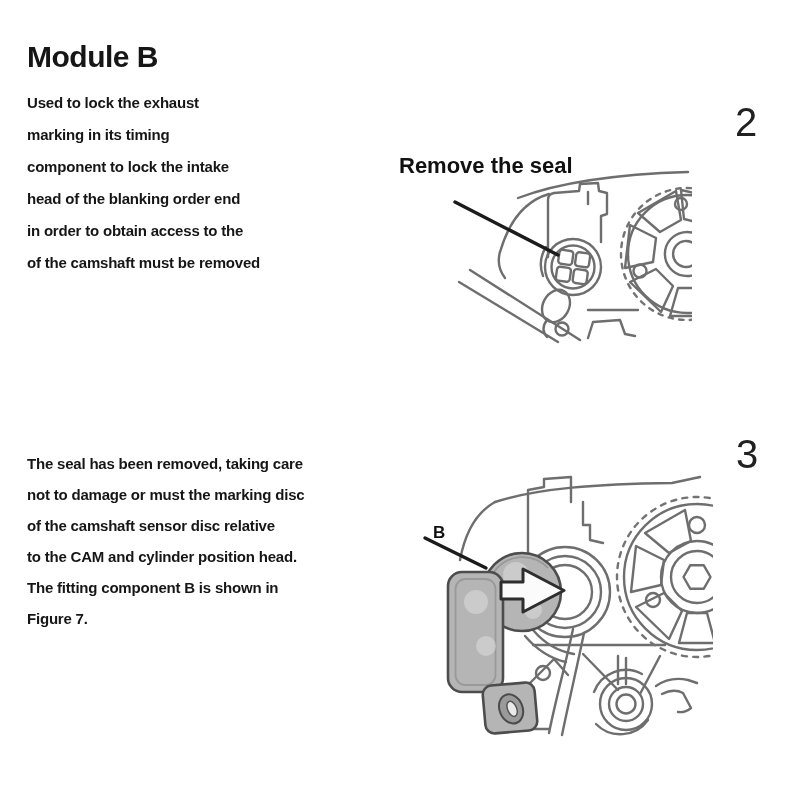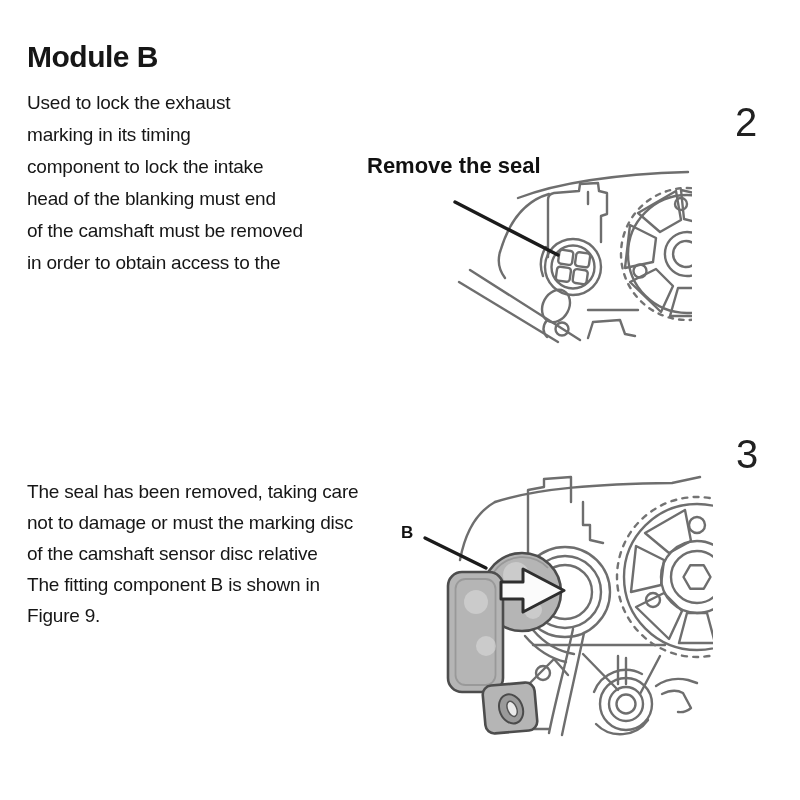--- a/index.html
+++ b/index.html
@@ -4,32 +4,32 @@
 <style>
   html,body{margin:0;padding:0;background:#ffffff;}
   .page{
     position:relative;width:800px;height:800px;background:#ffffff;
     font-family:"Liberation Sans","DejaVu Sans",sans-serif;color:#161616;overflow:hidden;
   }
   .title{
     position:absolute;left:27px;top:40px;font-size:30px;font-weight:700;
     letter-spacing:-0.5px;white-space:nowrap;
   }
-  .para{position:absolute;font-weight:400;font-size:19px;color:#161616;}
+  .para{position:absolute;font-weight:700;font-size:15px;color:#161616;}
   .para .pline{white-space:nowrap;letter-spacing:-0.2px;}
   .para1{left:27px;top:87px;}
   .para1 .pline{line-height:32px;}
-  .para2{left:27px;top:476px;}
+  .para2{left:27px;top:448px;}
   .para2 .pline{line-height:31px;}
   .fignum{
     position:absolute;font-size:40px;font-weight:400;color:#212121;line-height:1;
   }
   .fignum2{left:735px;top:102px;}
   .fignum3{left:736px;top:434px;}
-  .callout{position:absolute;font-weight:700;white-space:nowrap;color:#111111;}
+  .callout{position:absolute;font-weight:700;white-space:nowrap;color:#111111;margin-left:32px;}
   .callout-seal{left:367px;top:153px;font-size:22px;}
   .callout-b{left:401px;top:523px;font-size:17px;}
   .fig{position:absolute;overflow:hidden;}
   .fig2{left:430px;top:170px;}
   .fig3{left:398px;top:432px;}
   
   .sk path,.sk circle,.sk ellipse,.sk rect,.sk polygon{
     fill:none;stroke:#6e6e6e;stroke-width:2.4;stroke-linecap:round;stroke-linejoin:round;
   }
   .teeth{stroke:#737373 !important;fill:none;}
@@ -44,23 +44,23 @@
 <body>
 
 <div class="page">
 
   <div class="title">Module B</div>
 
   <div class="para para1">
     <div class="pline">Used to lock the exhaust</div>
     <div class="pline">marking in its timing</div>
     <div class="pline">component to lock the intake</div>
-    <div class="pline">head of the blanking must end</div>
+    <div class="pline">head of the blanking order end</div>
+    <div class="pline">in order to obtain access to the</div>
     <div class="pline">of the camshaft must be removed</div>
-    <div class="pline">in order to obtain access to the</div>
   </div>
 
   <div class="fignum fignum2">2</div>
   <div class="callout callout-seal">Remove the seal</div>
 
   <svg class="fig fig2" width="262" height="205" viewBox="0 0 262 205">
     <g class="sk">
       <path d="M88,28 C130,12 190,4 258,2"></path>
       <path d="M119,24 Q84,34 70,82"></path>
       <path d="M70,82 Q66,96 75,108"></path>
@@ -98,22 +98,23 @@
         <rect class="seal-sq" x="144.5" y="98.5" width="14" height="14" rx="3"></rect>
       </g>
     </g>
     <path class="leader" d="M25,32 L128,85"></path>
   </svg>
 
   <div class="para para2">
     <div class="pline">The seal has been removed, taking care</div>
     <div class="pline">not to damage or must the marking disc</div>
     <div class="pline">of the camshaft sensor disc relative</div>
+    <div class="pline">to the CAM and cylinder position head.</div>
     <div class="pline">The fitting component B is shown in</div>
-    <div class="pline">Figure 9.</div>
+    <div class="pline">Figure 7.</div>
   </div>
 
   <div class="fignum fignum3">3</div>
   <div class="callout callout-b">B</div>
 
   <svg class="fig fig3" width="315" height="312" viewBox="0 0 315 312">
     <g class="sk">
       <path d="M97,70 C140,56 200,52 274,51 L302,45"></path>
       <path d="M97,70 Q70,85 62,128"></path>
       <path d="M130,132 L130,58 L146,55 L146,47 L173,45 L173,70"></path>

